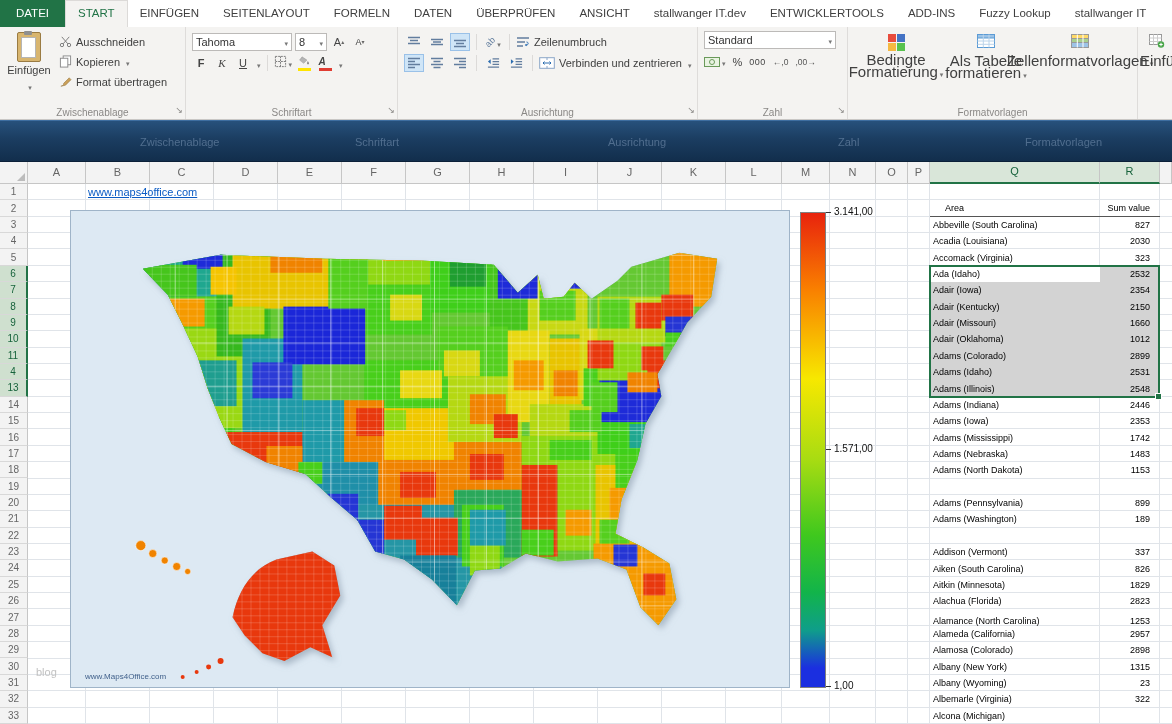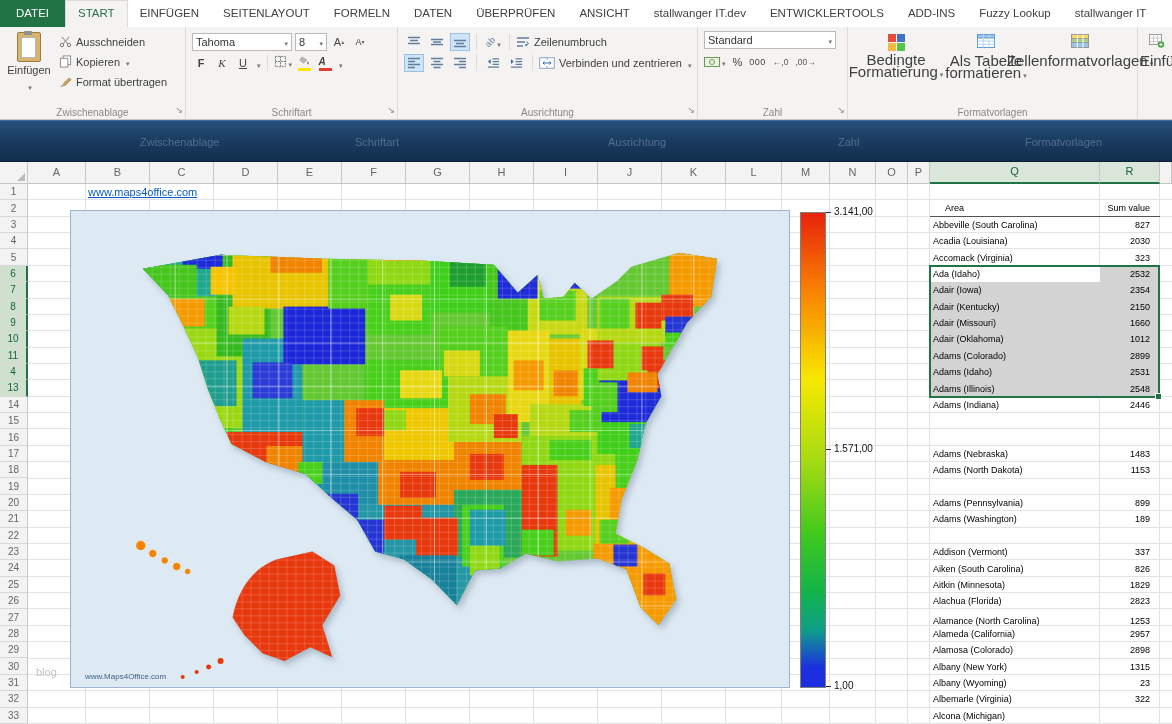--- a/index.html
+++ b/index.html
@@ -702,20 +702,28 @@
           <span class="vl">2531</span>
         </div>
         <div class="trow selr" style="top: 196.364px; height: 16.3636px;">
           <span class="nm">Adams (Illinois)</span>
           <span class="vl">2548</span>
         </div>
         <div class="trow" style="top: 212.727px; height: 16.3636px;">
           <span class="nm">Adams (Indiana)</span>
           <span class="vl">2446</span>
         </div>
+        <div class="trow" style="top: 229.091px; height: 16.3636px;">
+          <span class="nm">Adams (Iowa)</span>
+          <span class="vl">2353</span>
+        </div>
+        <div class="trow" style="top: 245.455px; height: 16.3636px;">
+          <span class="nm">Adams (Mississippi)</span>
+          <span class="vl">1742</span>
+        </div>
         <div class="trow" style="top: 261.818px; height: 16.3636px;">
           <span class="nm">Adams (Nebraska)</span>
           <span class="vl">1483</span>
         </div>
         <div class="trow" style="top: 278.182px; height: 16.3636px;">
           <span class="nm">Adams (North Dakota)</span>
           <span class="vl">1153</span>
         </div>
         <div class="trow" style="top: 310.909px; height: 16.3636px;">
           <span class="nm">Adams (Pennsylvania)</span>

